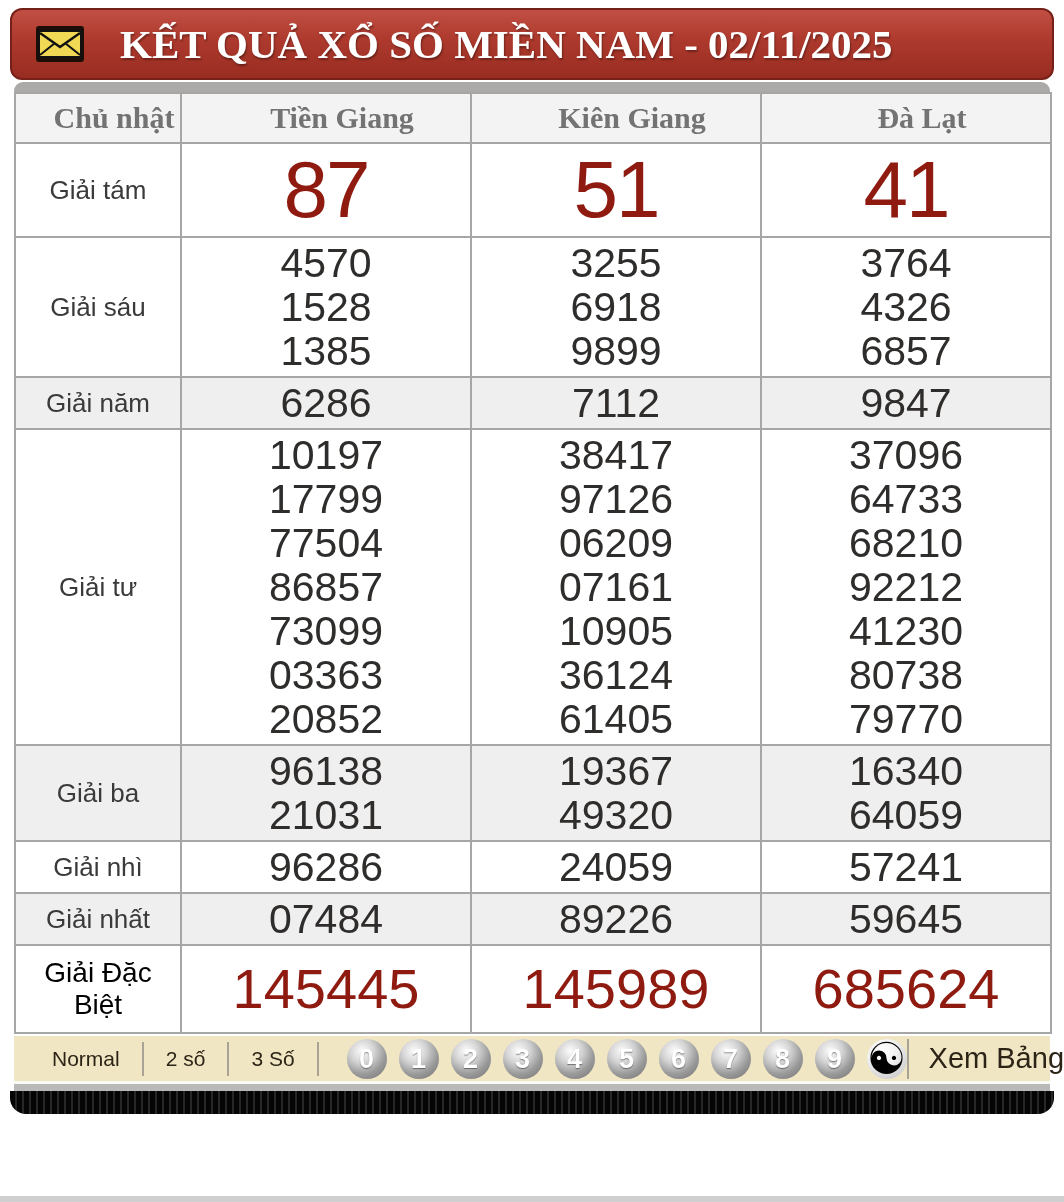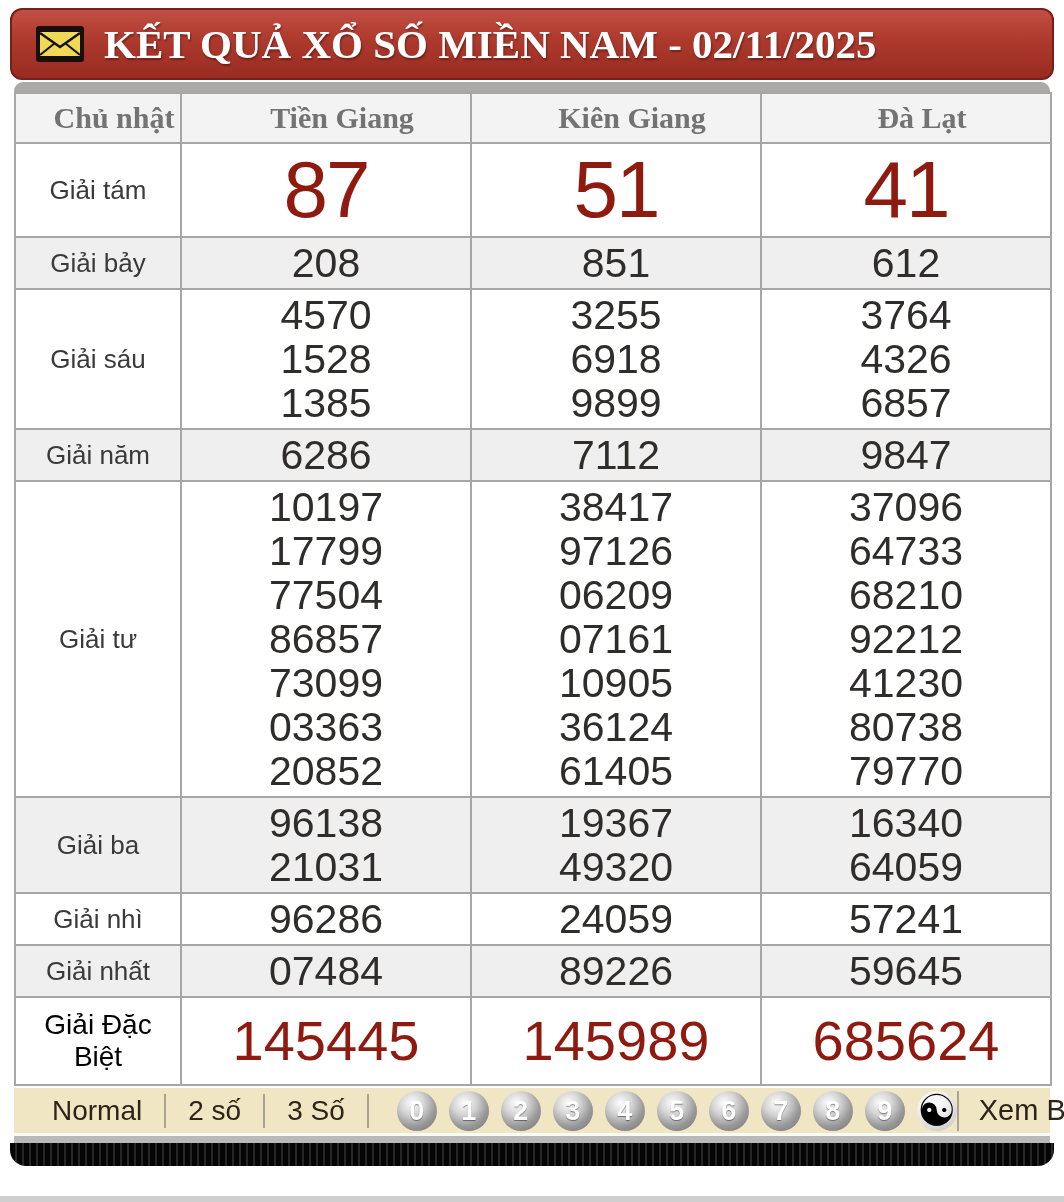--- a/index.html
+++ b/index.html
@@ -10,21 +10,21 @@
   
   .topbar{
     height:72px;border:2px solid #76201a;border-radius:12px;box-sizing:border-box;
     background:linear-gradient(180deg,#c2namo 0%);
     background:linear-gradient(180deg,#c24f43 0%,#ad392d 45%,#992c21 100%);
     display:flex;align-items:center;padding:0 14px 0 24px;
   }
   .env-icon{width:48px;height:36px;flex:0 0 auto;display:block;}
   .title{
     font-family:"Liberation Serif",serif;font-weight:700;font-size:41px;color:#ffffff;
-    margin-left:20px;letter-spacing:0;white-space:nowrap;text-shadow:1px 2px 2px rgba(0,0,0,.35);
+    margin-left:36px;letter-spacing:0;white-space:nowrap;text-shadow:1px 2px 2px rgba(0,0,0,.35);
   }
   .toplink{margin-left:auto;display:flex;align-items:center;cursor:pointer;}
   .toplink span{color:#ffffff;font-size:25px;margin-right:10px;}
   .chart-icon{width:42px;height:38px;display:block;}
 
   
   .graycap{height:10px;margin:2px 4px 0 4px;background:#aca9a9;border-radius:9px 9px 0 0;}
 
   
   table.results{border-collapse:collapse;margin:0 4px;width:1036px;table-layout:fixed;background:#ffffff;
@@ -45,21 +45,21 @@
   tr.size-large .num{font-size:80px;line-height:88px;color:#8e1a10;letter-spacing:-2px;}
   tr.size-special td{padding:3px 12px;}
   tr.size-special .num{font-size:56px;line-height:80px;color:#8e1a10;}
   tr.size-special td.label-cell{font-size:28px;color:#000000;}
 
   
   .footer{
     margin:2px 4px 0 4px;height:45px;background:#f1e6c3;
     display:flex;align-items:center;box-sizing:border-box;padding:0 14px 0 16px;
   }
-  .fbtn{font-size:28px;color:#2c2517;padding:0 22px;cursor:pointer;white-space:nowrap;}
+  .fbtn{font-size:21px;color:#2c2517;padding:0 22px;cursor:pointer;white-space:nowrap;}
   .fsep{width:2px;height:34px;background:#a9a396;flex:0 0 auto;}
   .balls{display:flex;align-items:center;gap:12px;margin-left:28px;}
   .ball{
     width:40px;height:40px;border-radius:50%;flex:0 0 auto;cursor:pointer;
     background:radial-gradient(circle at 38% 30%,#fdfdfd 0%,#d4d4d4 32%,#9a9a9a 62%,#6f6f6f 100%);
     color:#ffffff;font-weight:700;font-size:27px;line-height:40px;text-align:center;
     text-shadow:0 1px 1px rgba(0,0,0,.45);
   }
   .yinyang{
     width:40px;height:40px;border-radius:50%;margin-left:12px;cursor:pointer;flex:0 0 auto;
@@ -117,32 +117,20 @@
           <tr class="plain size-large">
             <td class="label-cell">Giải tám</td>
             <td class="num-cell">
               <div class="num">87</div>
             </td>
             <td class="num-cell">
               <div class="num">51</div>
             </td>
             <td class="num-cell">
               <div class="num">41</div>
-            </td>
-          </tr>
-          <tr class="shaded size-normal">
-            <td class="label-cell">Giải bảy</td>
-            <td class="num-cell">
-              <div class="num">208</div>
-            </td>
-            <td class="num-cell">
-              <div class="num">851</div>
-            </td>
-            <td class="num-cell">
-              <div class="num">612</div>
             </td>
           </tr>
           <tr class="plain size-normal">
             <td class="label-cell">Giải sáu</td>
             <td class="num-cell">
               <div class="num">4570</div>
               <div class="num">1528</div>
               <div class="num">1385</div>
             </td>
             <td class="num-cell">

